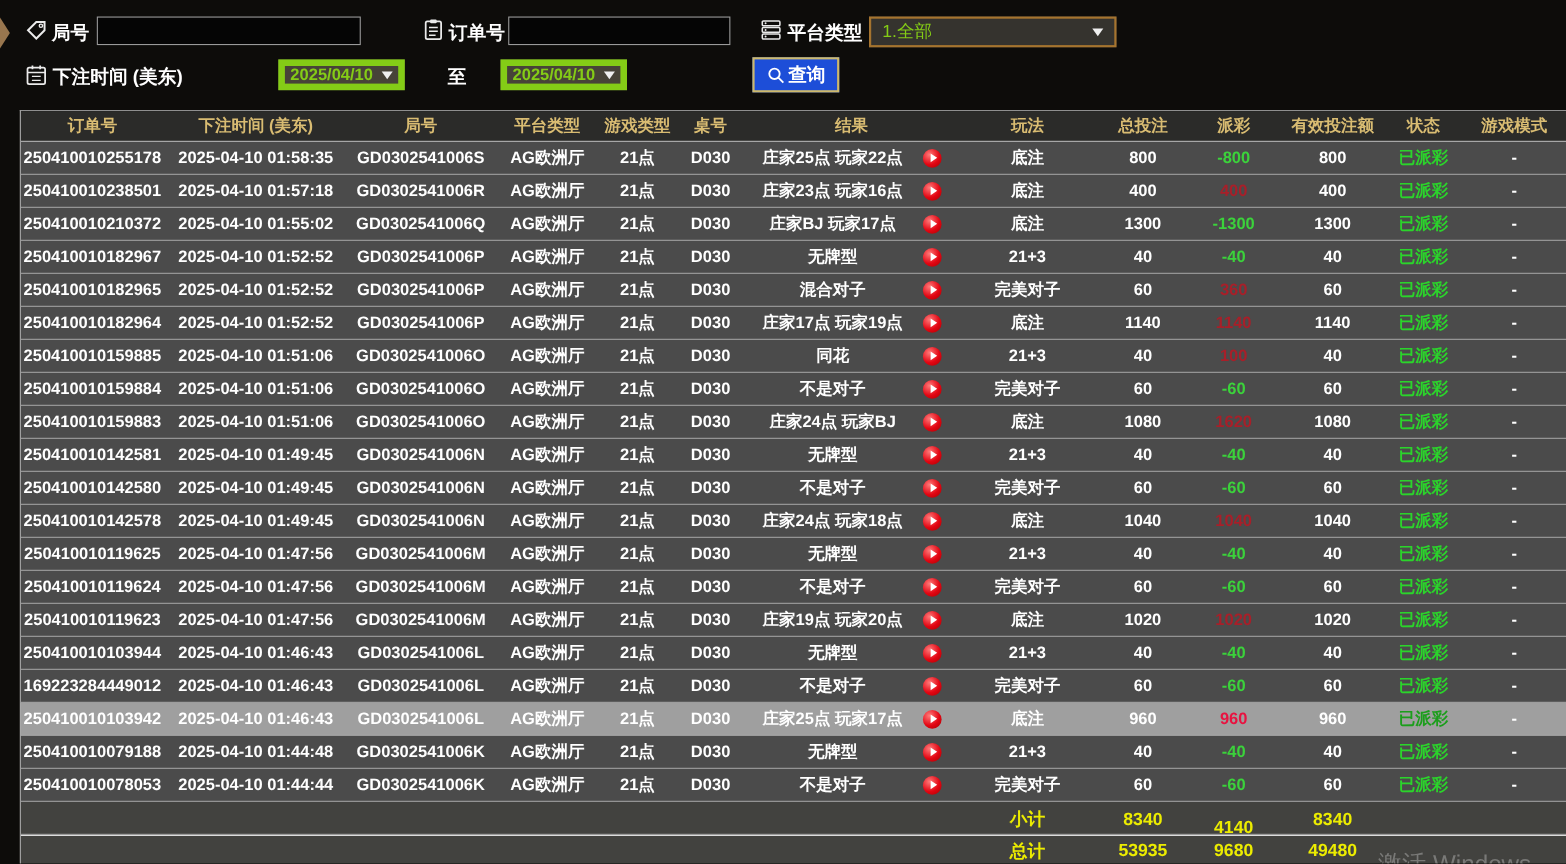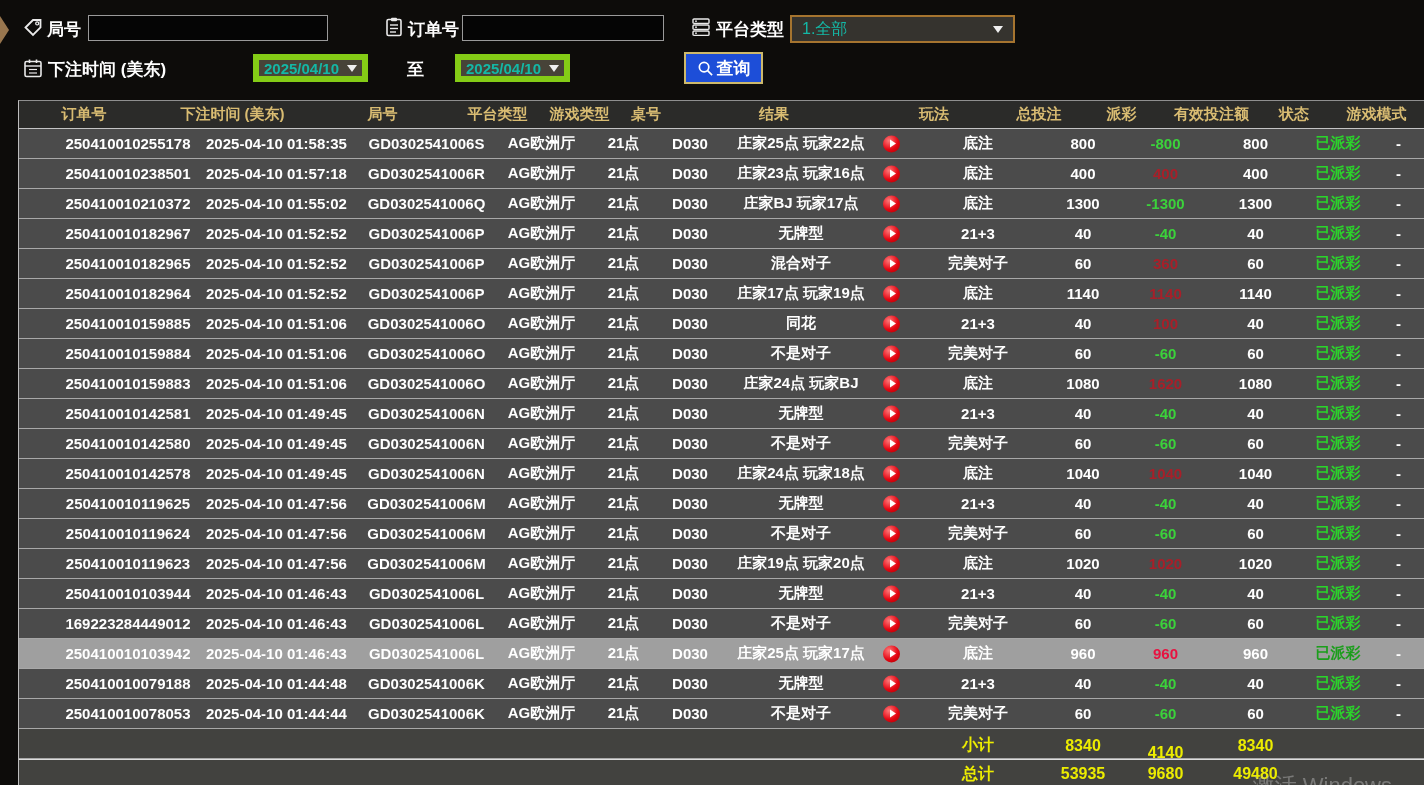--- a/index.html
+++ b/index.html
@@ -19,42 +19,42 @@
   .corner-wedge { position:absolute; left:0; top:16px; width:0; height:0; border-left:9px solid #b18a5a; border-top:14px solid transparent; border-bottom:14px solid transparent; opacity:.85; }
 
   
   .filters { position:absolute; left:0; top:0; width:100%; height:100px; }
   .flabel { position:absolute; font-size:17px; font-weight:bold; color:#fff; white-space:nowrap; }
   .ficon { position:absolute; width:22px; height:22px; }
   .ficon svg { width:100%; height:100%; }
   .txt-input { position:absolute; height:26px; background:#050505; border:1px solid #9a9a9a; color:#fff; font-size:15px; padding:0 6px; outline:none; }
   .select-box, .date-box {
     position:absolute; display:flex; align-items:center; justify-content:center; gap:8px;
-    color:#14b8a6; font-weight:bold; cursor:pointer;
+    color:#84cc16; font-weight:bold; cursor:pointer;
   }
   .select-box { background:#35332e; border:2px solid #a5742f; height:28px; font-weight:normal; font-size:16px; justify-content:flex-start; padding:0 10px; }
   .select-box .sel-text { flex:1; text-align:left; }
   .date-box { background:#474338; border:6px solid #84cc16; height:28px; font-size:15px; }
   .caret { width:0; height:0; border-left:5px solid transparent; border-right:5px solid transparent; border-top:7px solid #efefef; display:inline-block; }
   .search-btn {
     position:absolute; left:684px; top:52px; width:79px; height:32px;
     background:#1d4ed8; border:2px solid #cdb96b; color:#fff; font-size:17px; font-weight:bold;
     display:flex; align-items:center; justify-content:center; gap:3px; cursor:pointer;
   }
   .search-btn svg { width:17px; height:17px; }
 
   
   .table {
     --cols: 130px 167px 133px 97px 67px 66px 190px 130px 80px 85px 95px 70px 1fr;
     position:absolute; left:18px; top:100px; width:1406px; height:700px;
     border-left:1px solid #bdbdbd; border-top:1px solid #8f8f8f;
   }
   .thead { display:grid; grid-template-columns:var(--cols); height:28px; align-items:center; background:#2b2b29; border-bottom:1px solid #c4c4c4; }
   .hcell { text-align:center; color:#d9bc72; font-size:15px; font-weight:bold; white-space:nowrap; }
-  .trow { display:grid; grid-template-columns:var(--cols); height:30px; align-items:center; background:#4b4b4b; border-bottom:1px solid #a8a8a8; cursor:default;padding-left:44px; }
+  .trow { display:grid; grid-template-columns:var(--cols); height:30px; align-items:center; background:#4b4b4b; border-bottom:1px solid #a8a8a8; cursor:default; }
   .trow.selected { background:#9f9f9f; }
   .cell { text-align:center; color:#fff; font-size:15px; font-weight:bold; white-space:nowrap; overflow:hidden; }
   .cell.payout.pos { color:#a81f29; }
   .cell.payout.neg { color:#3bd23b; }
   .trow.selected .cell.payout.pos { color:#e81240; }
   .cell.status { color:#2bd42b; }
   .trow.selected .cell.status { color:#1b9e1b; }
   .cell.result { position:relative; padding-right:34px; }
   .play-btn {
     position:absolute; right:13px; top:50%; transform:translateY(-50%);

